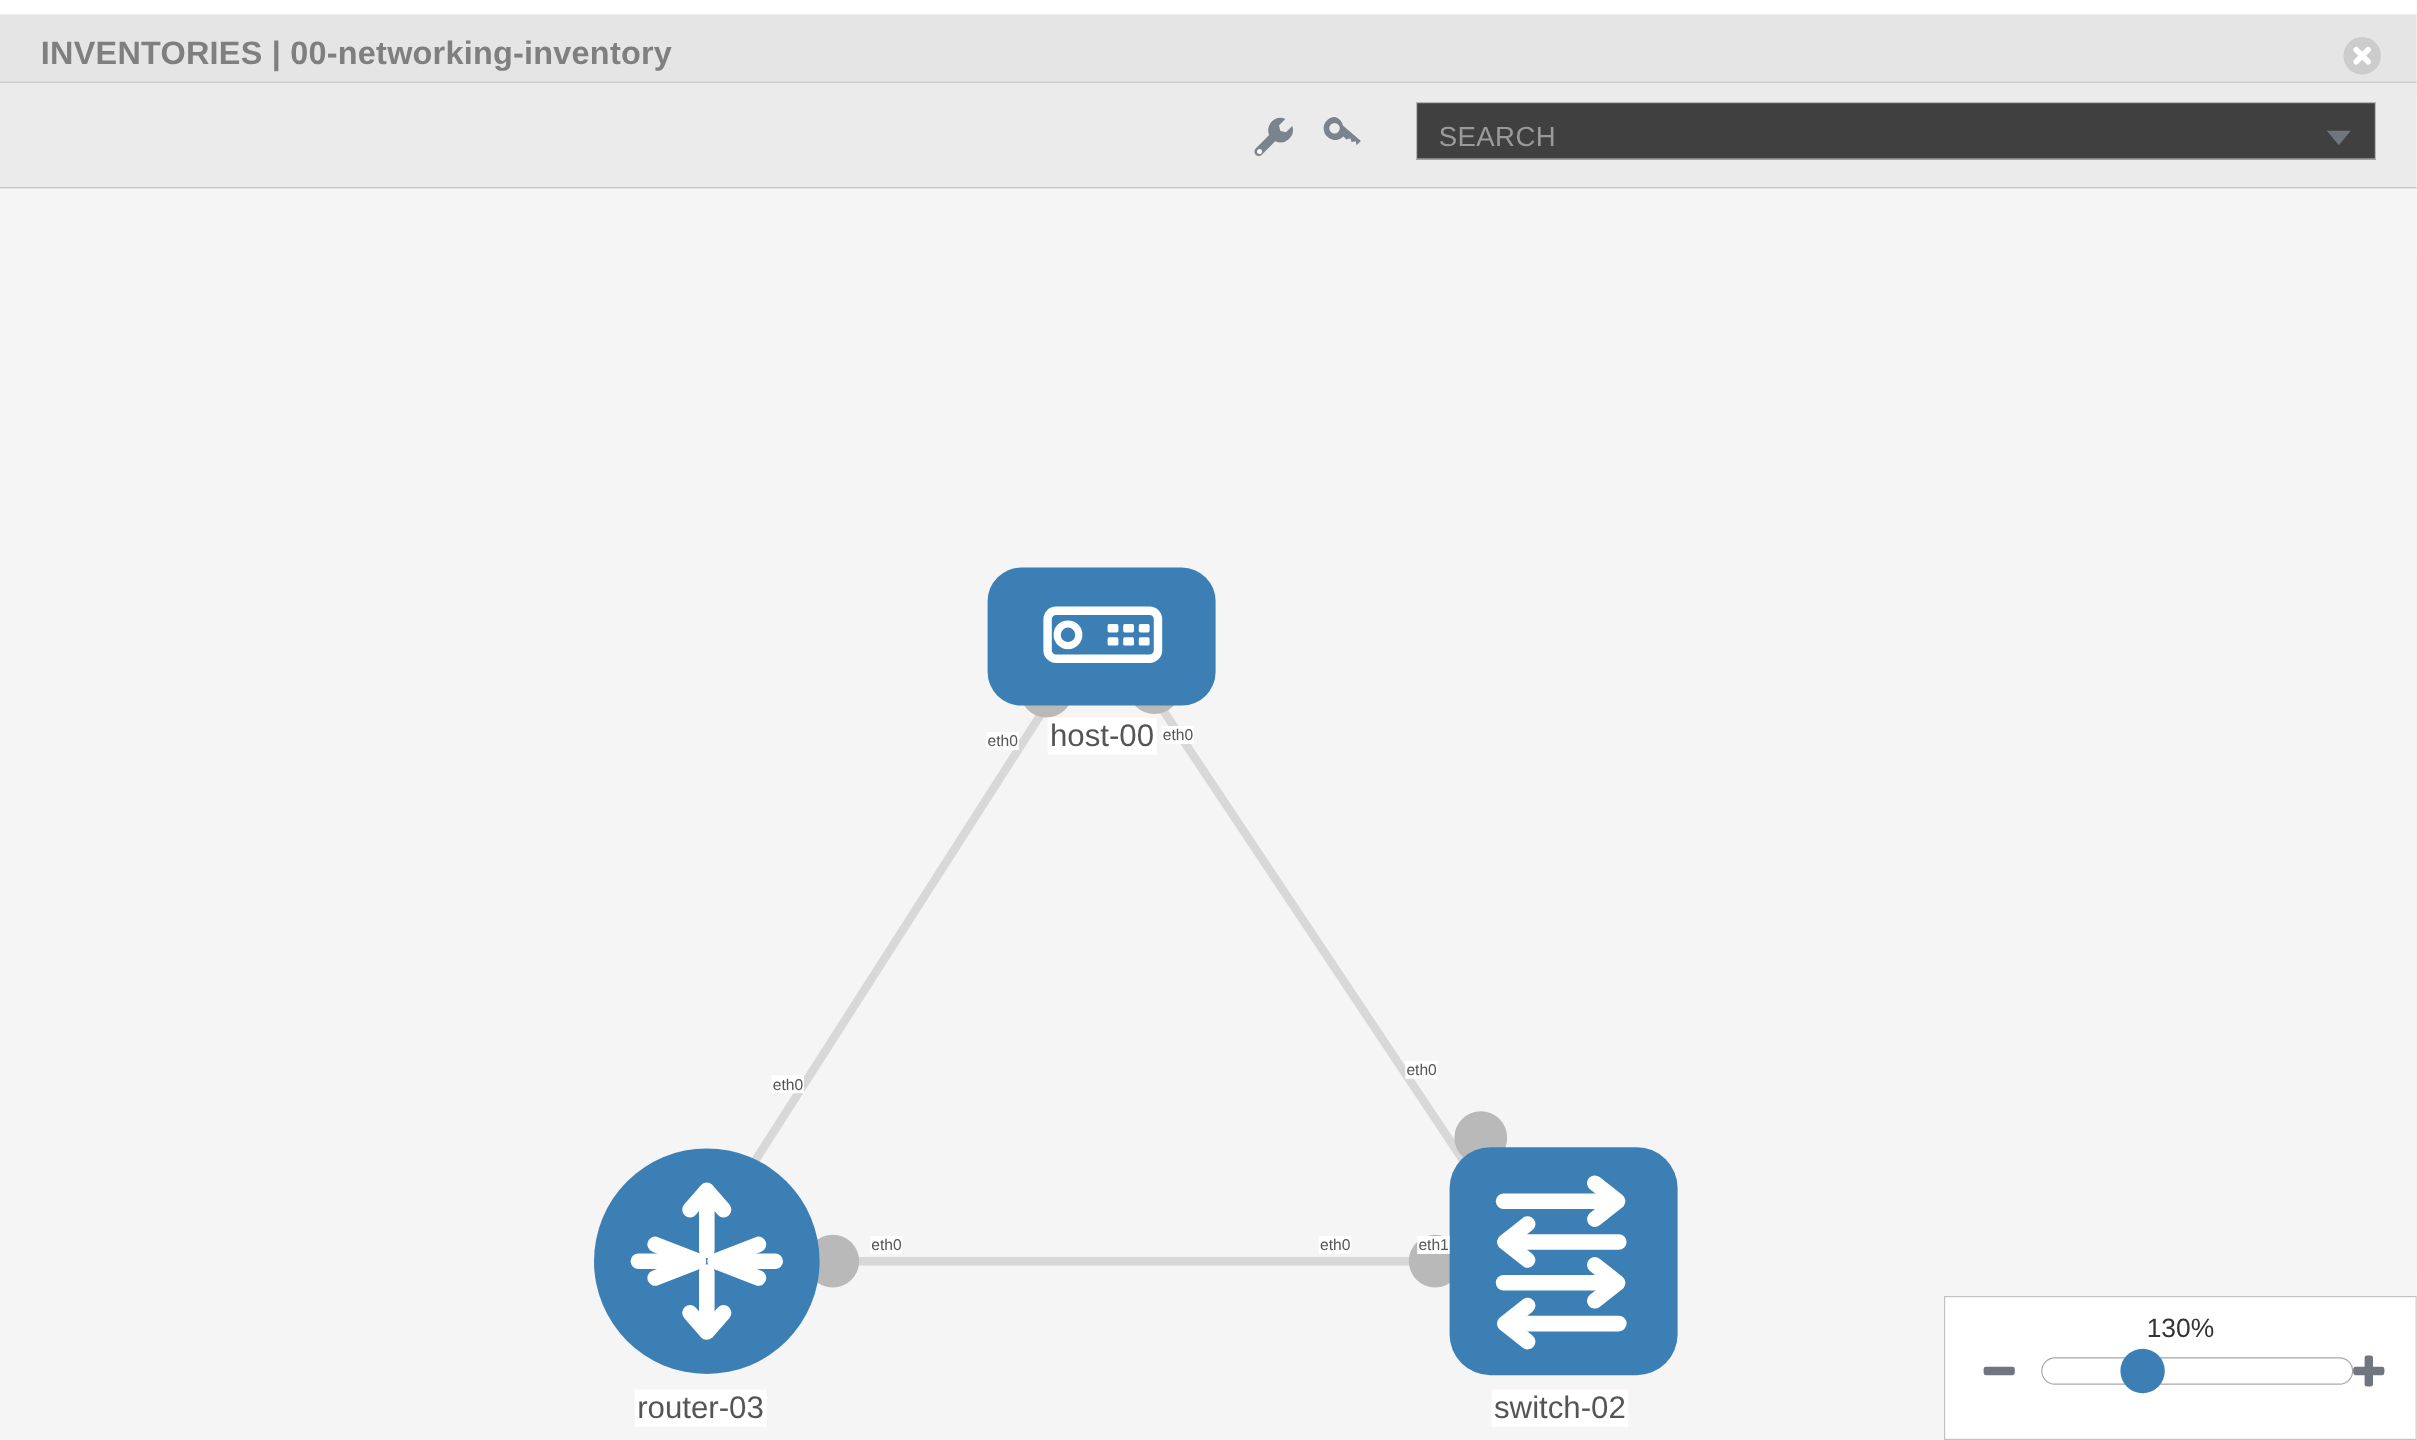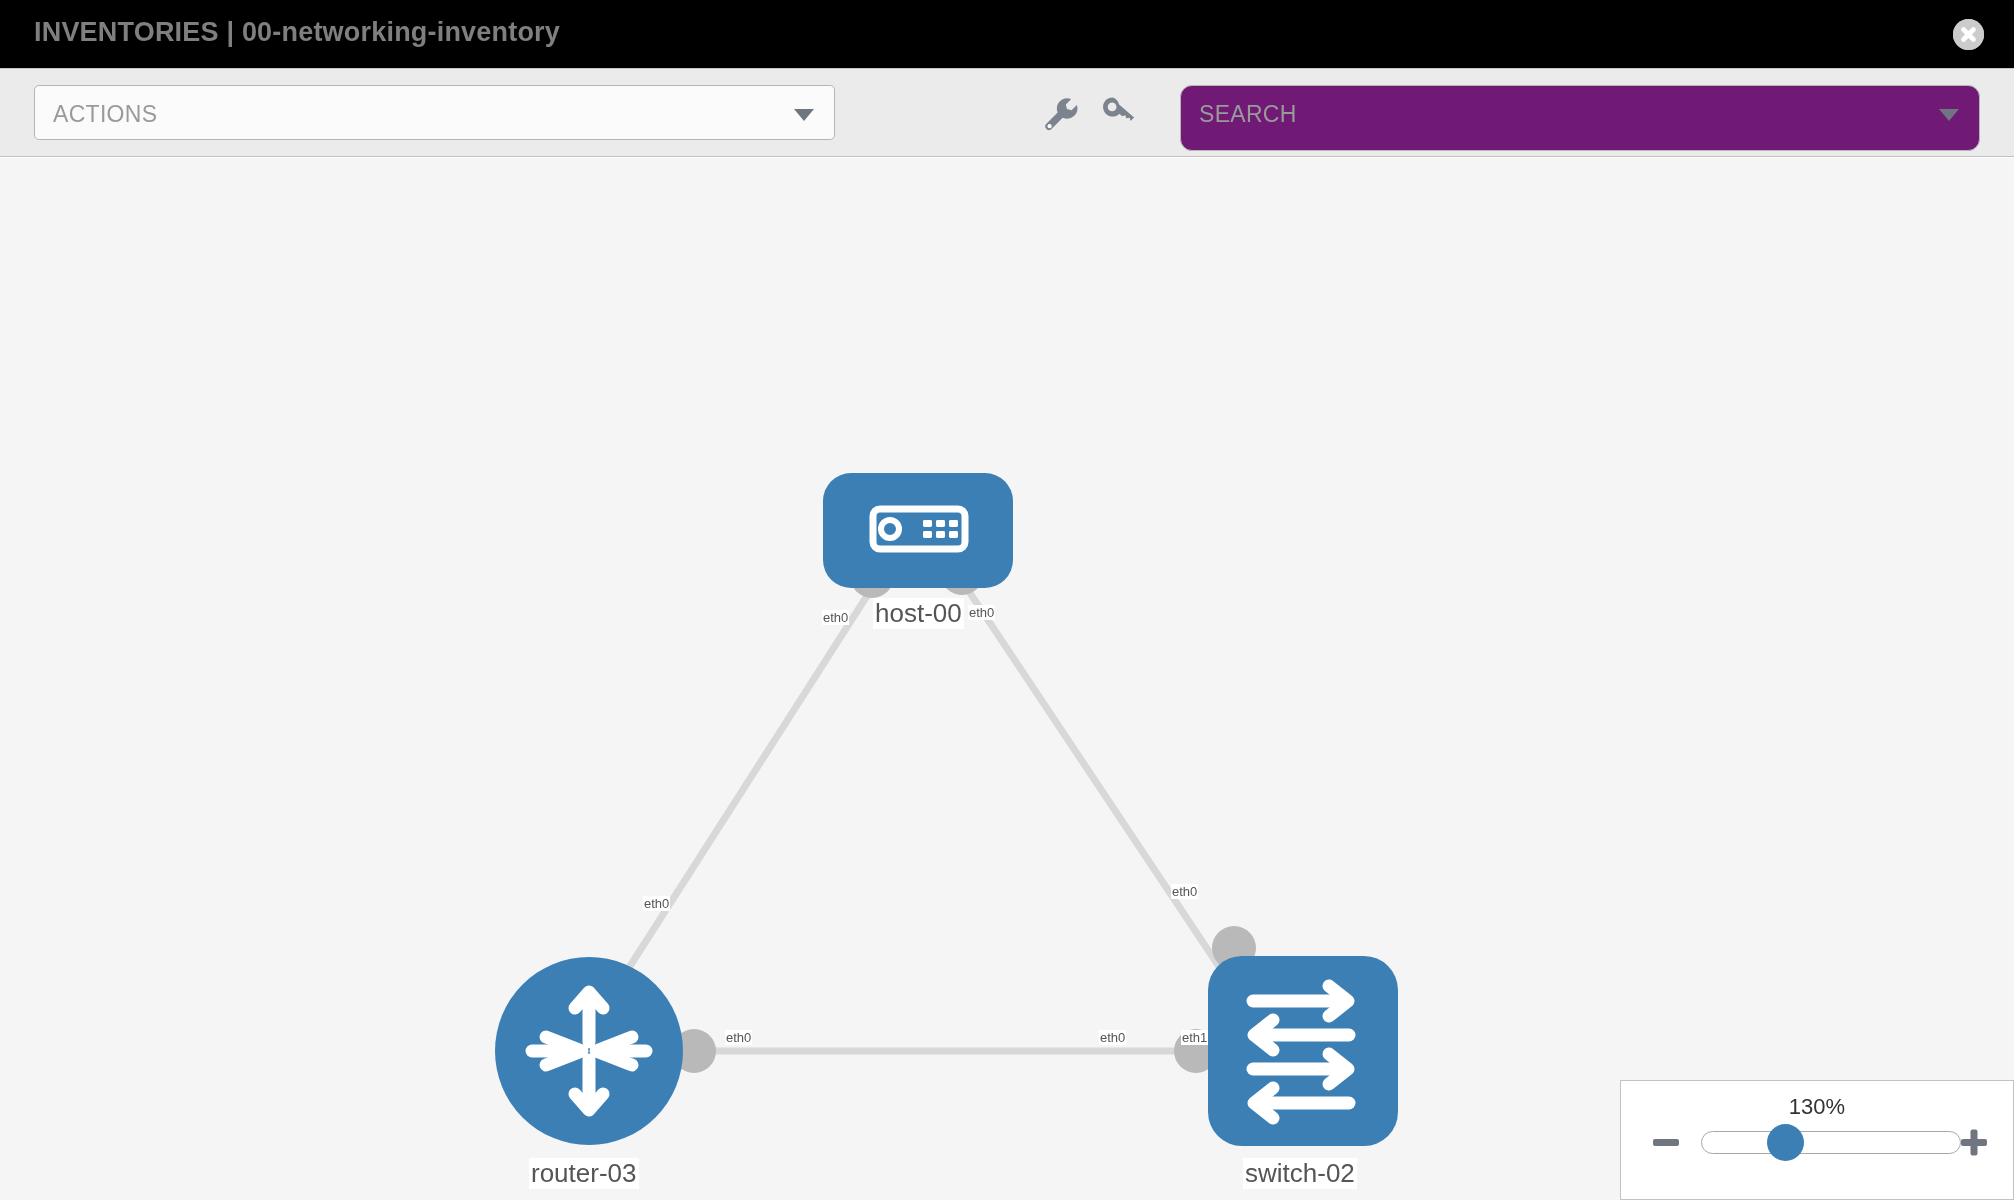--- a/index.html
+++ b/index.html
@@ -15,24 +15,24 @@
   .app {
     position: relative;
     width: 2014px;
     height: 1200px;
     background: #ffffff;
   }
 
   
   .header {
     position: absolute;
-    left: 0; top: 0;
+    left: 0; top: 12px;
     width: 2014px;
     height: 68px;
-    background: #000000;
+    background: #e5e5e5;
   }
   .header-title {
     position: absolute;
     left: 34px;
     top: 17px;
     font-size: 27px;
     font-weight: bold;
     color: #7f7f7f;
     letter-spacing: .2px;
     white-space: nowrap;
@@ -95,24 +95,24 @@
     cursor: pointer;
   }
   .tool-icon.wrench { left: 1040px; }
   .tool-icon.key    { left: 1098px; }
 
   .search-select {
     position: absolute;
     left: 1180px;
     top: 16px;
     width: 800px;
-    height: 66px;
-    background: #701a75;
+    height: 48px;
+    background: #404040;
     border: 1px solid #b6b6b6;
-    border-radius: 12px;
+    border-radius: 0;
     cursor: text;
   }
   .search-select .label {
     position: absolute;
     left: 18px;
     top: 15px;
     font-size: 23px;
     color: #9a9a9a;
     letter-spacing: .3px;
   }
@@ -212,24 +212,20 @@
     <div class="close-btn">
       <svg width="31" height="31" viewBox="0 0 31 31" aria-hidden="true">
         <circle cx="15.5" cy="15.5" r="15.5" fill="#cccccc"></circle>
         <path d="M10.5 10.5 L20.5 20.5 M20.5 10.5 L10.5 20.5" stroke="#ffffff" stroke-width="4.6" stroke-linecap="round"></path>
       </svg>
     </div>
   </div>
 
   <div class="toolbar">
 
-    <div class="actions-select">
-      <span class="label">ACTIONS</span>
-      <span class="caret"></span>
-    </div>
 
     <div class="tool-icon wrench">
       <svg width="40" height="40" viewBox="0 0 40 40" aria-hidden="true">
         <g fill="#7b838e">
           <path d="M27.2 5.2a10.4 10.4 0 0 0-9.6 14.4L6.4 30.8a3.6 3.6 0 0 0 5.1 5.1l11.2-11.2A10.4 10.4 0 0 0 36.9 12l-5.3 5.3-4.6-1.2-1.2-4.6 5.3-5.3a10.6 10.6 0 0 0-3.9-1z"></path>
           <circle cx="9.6" cy="33.2" r="2.1" fill="#ffffff"></circle>
         </g>
       </svg>
     </div>
 

